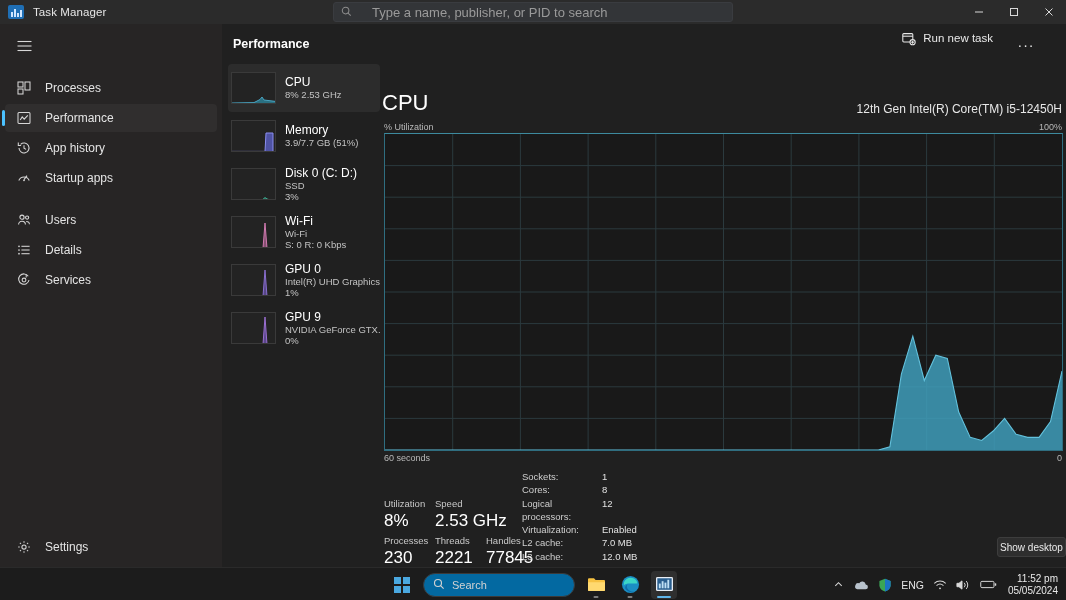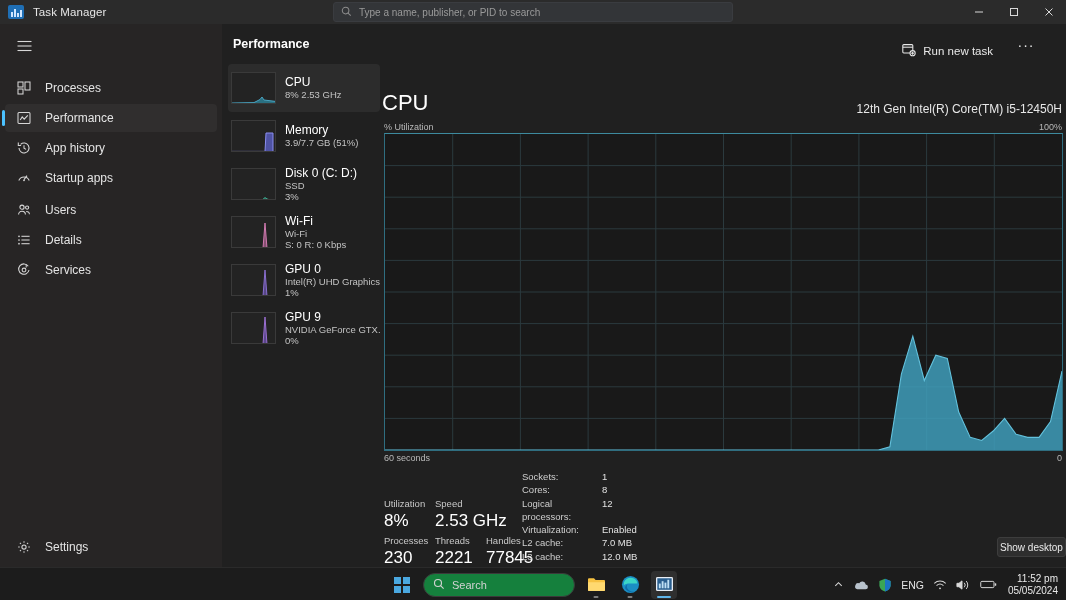--- a/index.html
+++ b/index.html
@@ -32,22 +32,22 @@
     margin-left: 9px; font-size: 11.5px; color: #e6e6e6; letter-spacing: .1px;
   }
   .tb-search {
     position: absolute; left: 333px; top: 2px; width: 400px; height: 20px;
     background: #333538; border: 1px solid #3a3c40; border-radius: 3px;
     display: flex; align-items: center;
   }
   .tb-search .mag { margin-left: 7px; color: #8d8d8d; }
   .tb-search input {
     flex: 1; background: transparent; border: 0; outline: none;
-    color: #cfcfcf; font-size: 10px; font-family: "Liberation Sans", sans-serif;
-    margin-left: 7px;
+    color: #cfcfcf; font-size: 13px; font-family: "Liberation Sans", sans-serif;
+    margin-left: 20px;
   }
   .tb-search input::placeholder { color: #9a9a9a; }
   .wincontrols { position: absolute; right: 0; top: 0; display: flex; height: 24px; }
   .wc { width: 35px; height: 24px; display: flex; align-items: center; justify-content: center; color: #d8d8d8; }
 
   
   .leftnav {
     position: absolute; left: 0; top: 24px; width: 222px; height: 543px;
     background: #272525;
   }
@@ -76,21 +76,21 @@
   
   .content {
     position: absolute; left: 222px; top: 24px; width: 844px; height: 543px;
     background: #202020;
   }
   .chead {
     height: 40px; display: flex; align-items: center; position: relative;
   }
   .chead .ptitle { margin-left: 11px; font-size: 12.5px; color: #ffffff; font-weight: bold; }
   .runtask {
-    position: absolute; right: 64px; top: 8px; height: 25px; display: flex; align-items: flex-end;
+    position: absolute; right: 64px; top: 8px; height: 25px; display: flex; align-items: flex-start;
     padding: 0 9px; border-radius: 4px; color: #e8e8e8; font-size: 11.5px;
   }
   .runtask .ricon { margin-right: 7px; display: flex; }
   .ellipsis {
     position: absolute; right: 26px; top: 8px; width: 28px; height: 25px;
     display: flex; align-items: center; justify-content: center; border-radius: 4px;
     color: #e8e8e8; font-size: 14px; letter-spacing: 1px;
   }
 
   
@@ -146,21 +146,21 @@
     background: #1c1c1c; border-top: 1px solid #2a2a2a;
   }
   .tb-center {
     position: absolute; left: 50%; transform: translateX(-50%); top: 0; height: 33px;
     display: flex; align-items: center; gap: 8px;
   }
   .startbtn { width: 26px; height: 26px; display: flex; align-items: center; justify-content: center; border-radius: 4px; }
   .winlogo { display: grid; grid-template-columns: 7px 7px; grid-template-rows: 7px 7px; gap: 2px; }
   .winlogo span { background: #4aa8e0; display: block; }
   .tsearch {
-    width: 152px; height: 24px; background: #15803d; border: 1px solid #3a3a3a;
+    width: 152px; height: 24px; background: #0369a1; border: 1px solid #3a3a3a;
     border-radius: 13px; display: flex; align-items: center; padding-left: 9px; gap: 7px;
   }
   .tsearch .txt { font-size: 11px; color: #d2d2d2; }
   .tapp { width: 26px; height: 28px; position: relative; display: flex; align-items: center; justify-content: center; border-radius: 4px; }
   .tapp.active { background: #2f2f2f; }
   .tapp .under {
     position: absolute; bottom: 1px; left: 50%; transform: translateX(-50%);
     width: 5px; height: 2px; background: #7d7d7d; border-radius: 1px;
   }
   .tapp.active .under { width: 14px; background: #5fb4e8; }
@@ -260,21 +260,21 @@
         <span class="nicon">
           <svg width="14" height="14" viewBox="0 0 14 14" fill="none" stroke="#d6d6d6" stroke-width="1.05">
             <path d="M1.8 9.5a5.6 5.6 0 0 1 10.4 0"></path>
             <line x1="7" y1="8.6" x2="10" y2="4.6"></line>
             <circle cx="7" cy="9.3" r="0.9" fill="#d6d6d6" stroke="none"></circle>
           </svg>
         </span>
         <span>Startup apps</span>
       </div>
 
-      <div class="navitem" style="margin-top:4px">
+      <div class="navitem" style="margin-top:14px">
         <span class="nicon">
           <svg width="14" height="14" viewBox="0 0 14 14" fill="none" stroke="#d6d6d6" stroke-width="1.05">
             <circle cx="5" cy="4.2" r="2.1"></circle>
               <path d="M1.6 11.4c0-2 1.6-3.2 3.4-3.2s3.4 1.2 3.4 3.2"></path>
             <circle cx="10.1" cy="4.6" r="1.6"></circle>
               <path d="M9.2 8.4c1.7 0 3.2 1 3.2 2.9"></path>
           </svg>
         </span>
         <span>Users</span>
       </div>

